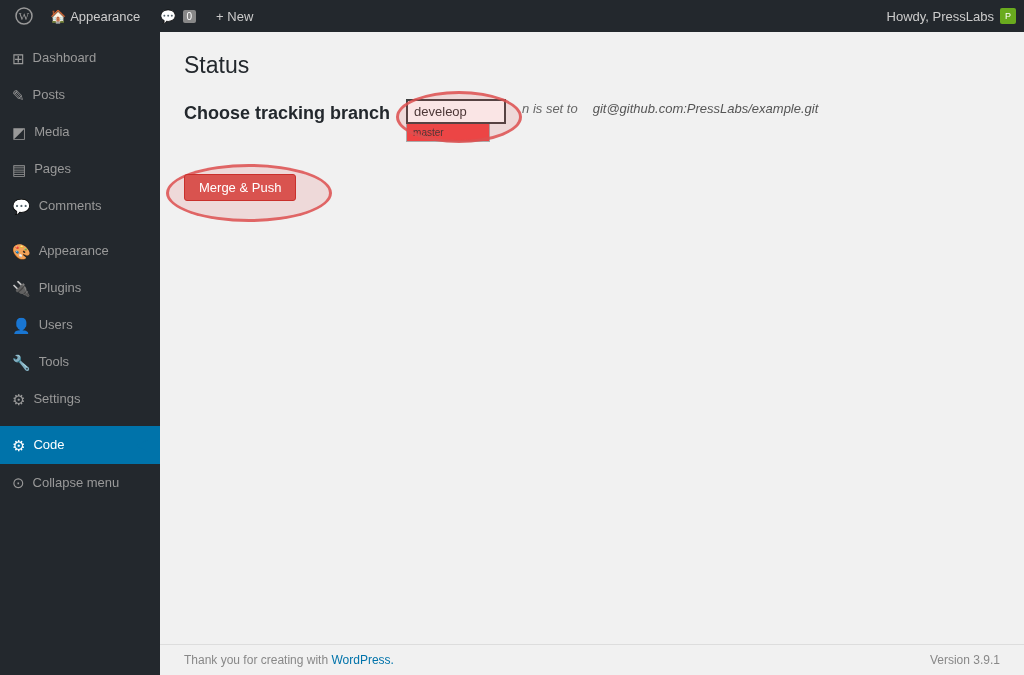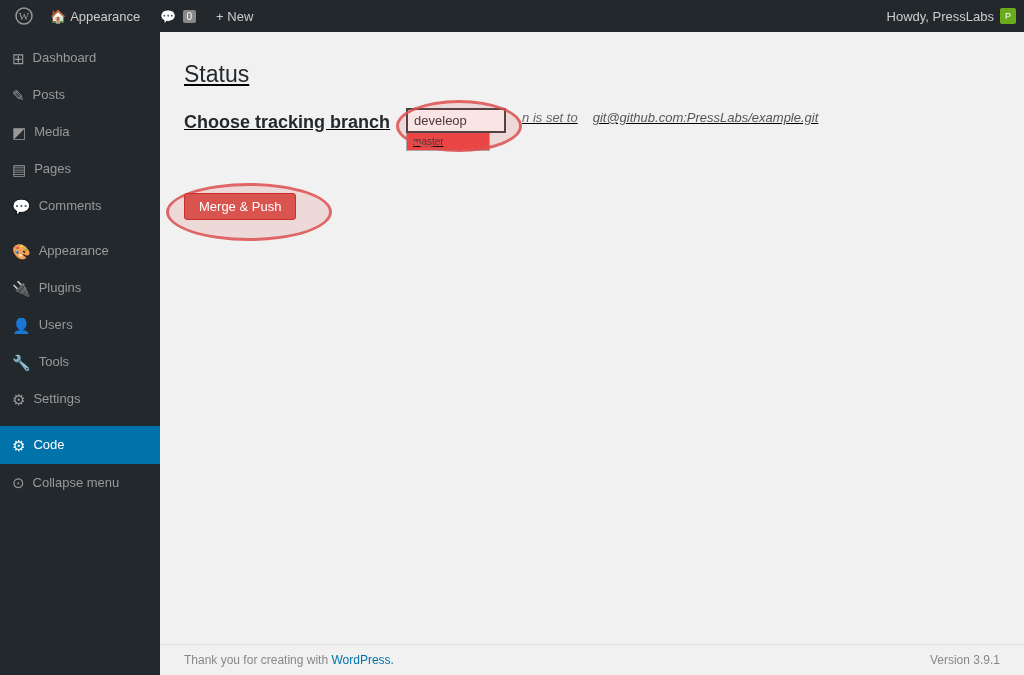--- a/index.html
+++ b/index.html
@@ -82,23 +82,22 @@
     
     #main {
       flex: 1;
       background: #f1f1f1;
       display: flex;
       flex-direction: column;
       overflow: hidden;
     }
     #content {
       flex: 1;
-      padding: 29px 24px;
+      padding: 20px 24px;
       overflow-y: auto;
-      text-decoration: underline;
     }
     .page-title {
       font-size: 23px;
       font-weight: 400;
       color: #23282d;
       margin-bottom: 20px;
     }
     .tracking-row {
       display: flex;
       align-items: flex-start;
@@ -161,21 +160,21 @@
       align-items: center;
       gap: 11px;
       padding-top: 2px;
     }
     .git-url { color: #555; font-style: italic; }
 
     
     .merge-push-wrapper {
       position: relative;
       display: inline-block;
-      margin-top: 22px;
+      margin-top: 12px;
     }
     .merge-push-wrapper::before {
       content: '';
       position: absolute;
       top: -10px; left: -18px;
       width: 160px; height: 52px;
       border: 3px solid rgba(220, 80, 80, 0.85);
       border-radius: 50%;
       background: rgba(220, 80, 80, 0.15);
       pointer-events: none;

